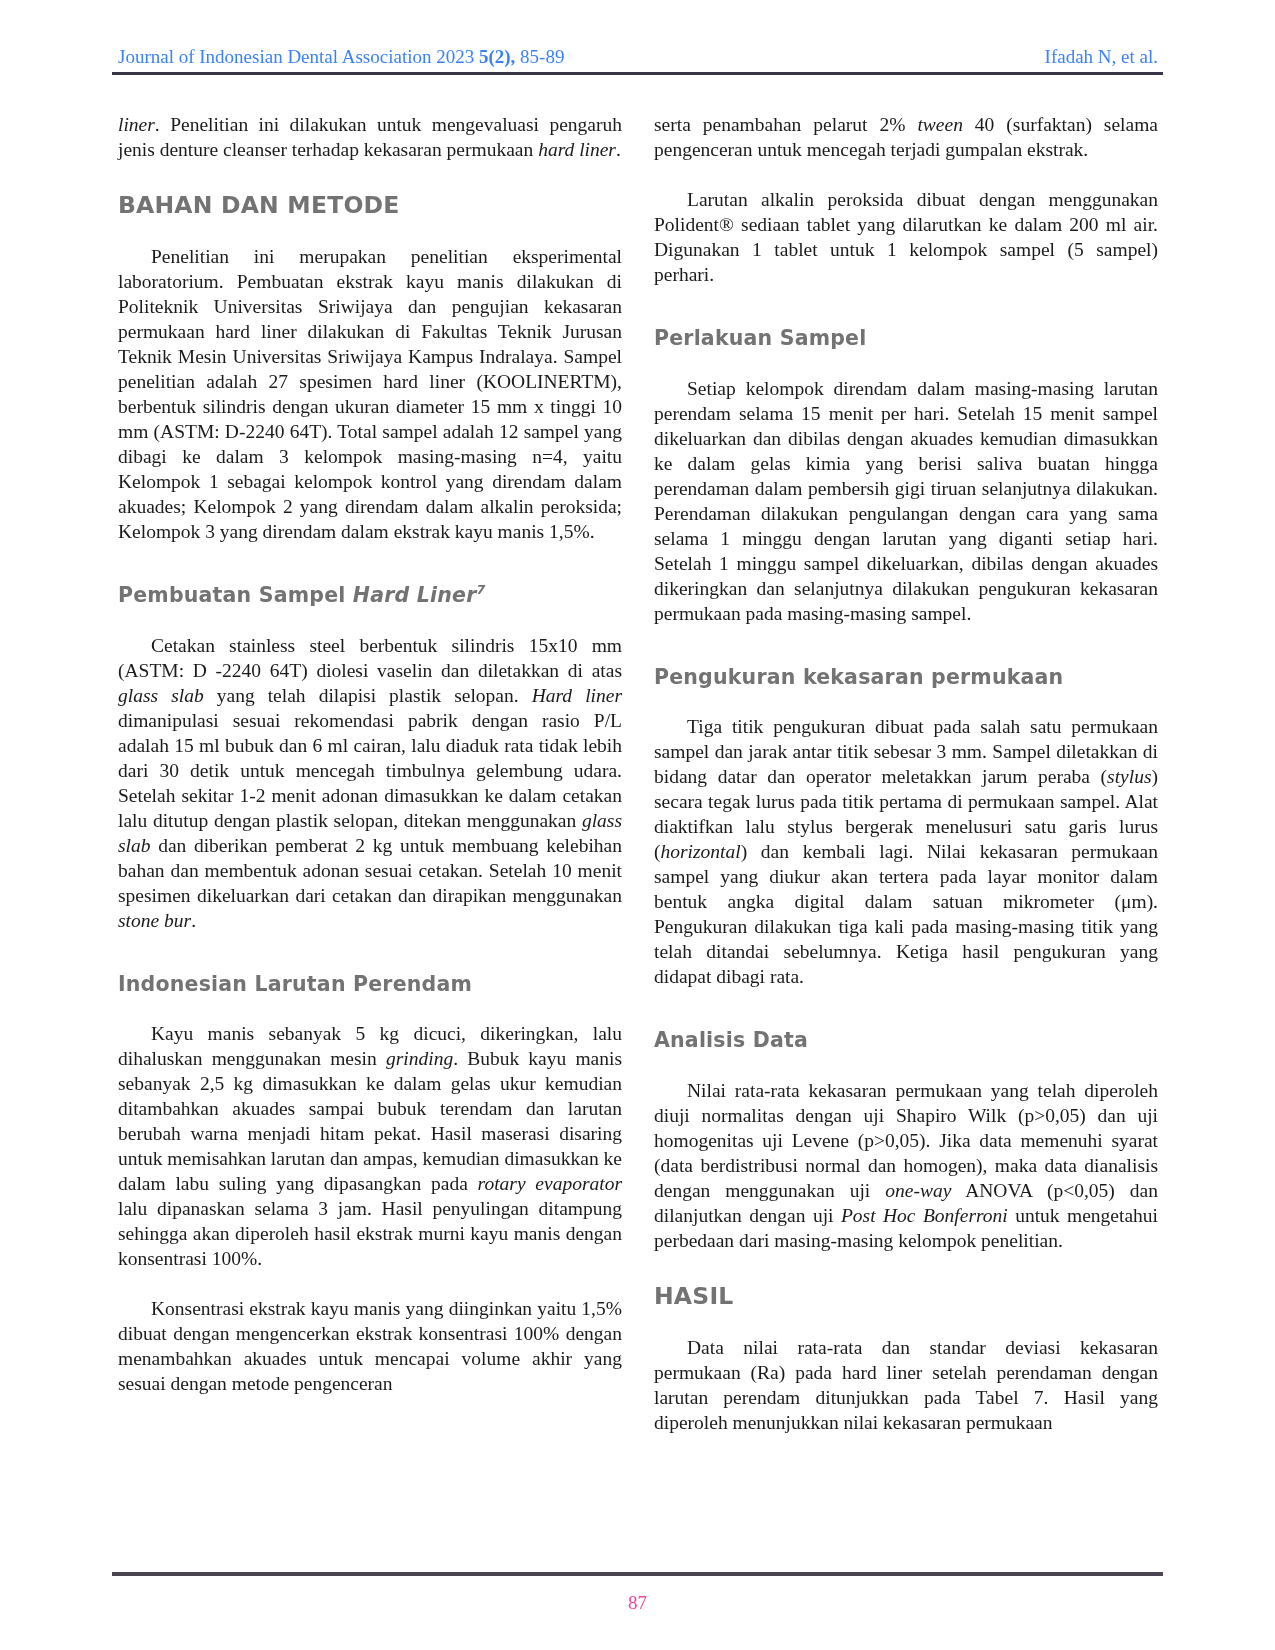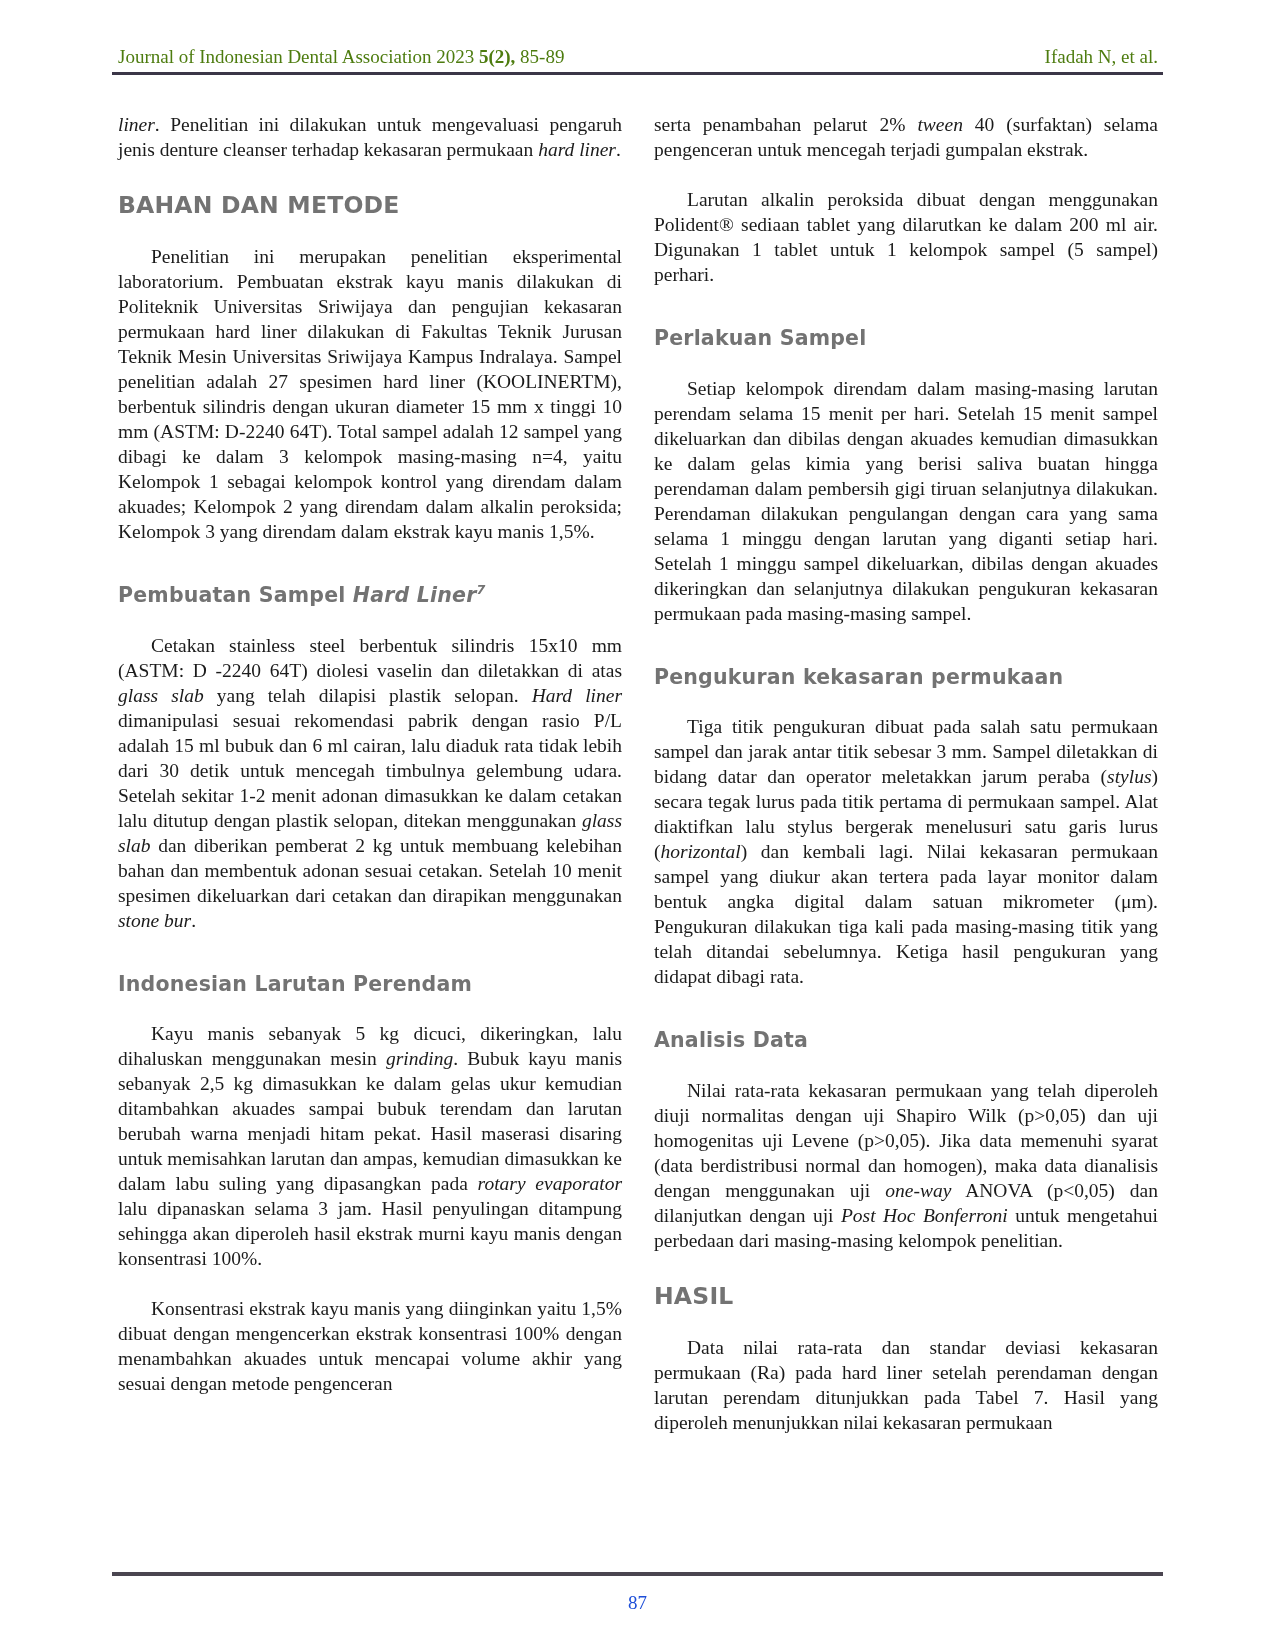--- a/index.html
+++ b/index.html
@@ -8,21 +8,21 @@
     width:1275px;height:1650px;
     background:#ffffff;
     font-family:"Liberation Serif", serif;
     color:#1b1b1b;
     overflow:hidden;
   }
   
   .hdr{
     position:absolute;top:46px;left:118px;right:117px;
     display:flex;justify-content:space-between;align-items:baseline;
-    font-size:19px;color:#4d7c0f;
+    font-size:19px;color:#3b82f6;
   }
   .hdr b{font-weight:bold;}
   .rule{position:absolute;left:112px;right:112px;background:#3b3647;}
   .rule-top{top:72px;height:3px;}
   .rule-bottom{top:1572px;height:3.5px;background:#4a4550;}
   
   .columns{
     position:absolute;top:112px;left:118px;right:117px;
     display:flex;gap:32px;
   }
@@ -40,21 +40,21 @@
     font-weight:bold;color:#737373;
     letter-spacing:0.2px;line-height:1.15;
   }
   .h1{font-size:23.5px;margin-top:30px;}
   .h2{font-size:20.5px;margin-top:40px;}
   .it{font-style:italic;}
   sup{font-size:62%;vertical-align:super;line-height:0;}
   
   .ftr{
     position:absolute;top:1592px;left:0;width:100%;
-    text-align:center;font-size:19px;color:#1d4ed8;
+    text-align:center;font-size:19px;color:#ec4899;
   }
 </style>
 </head>
 <body>
 
 <div class="page">
 
   <header class="hdr">
     <div><span>Journal of Indonesian Dental Association 2023 </span><b>5(2),</b><span> 85-89</span></div>
     <div>Ifadah N,  et al.</div>

